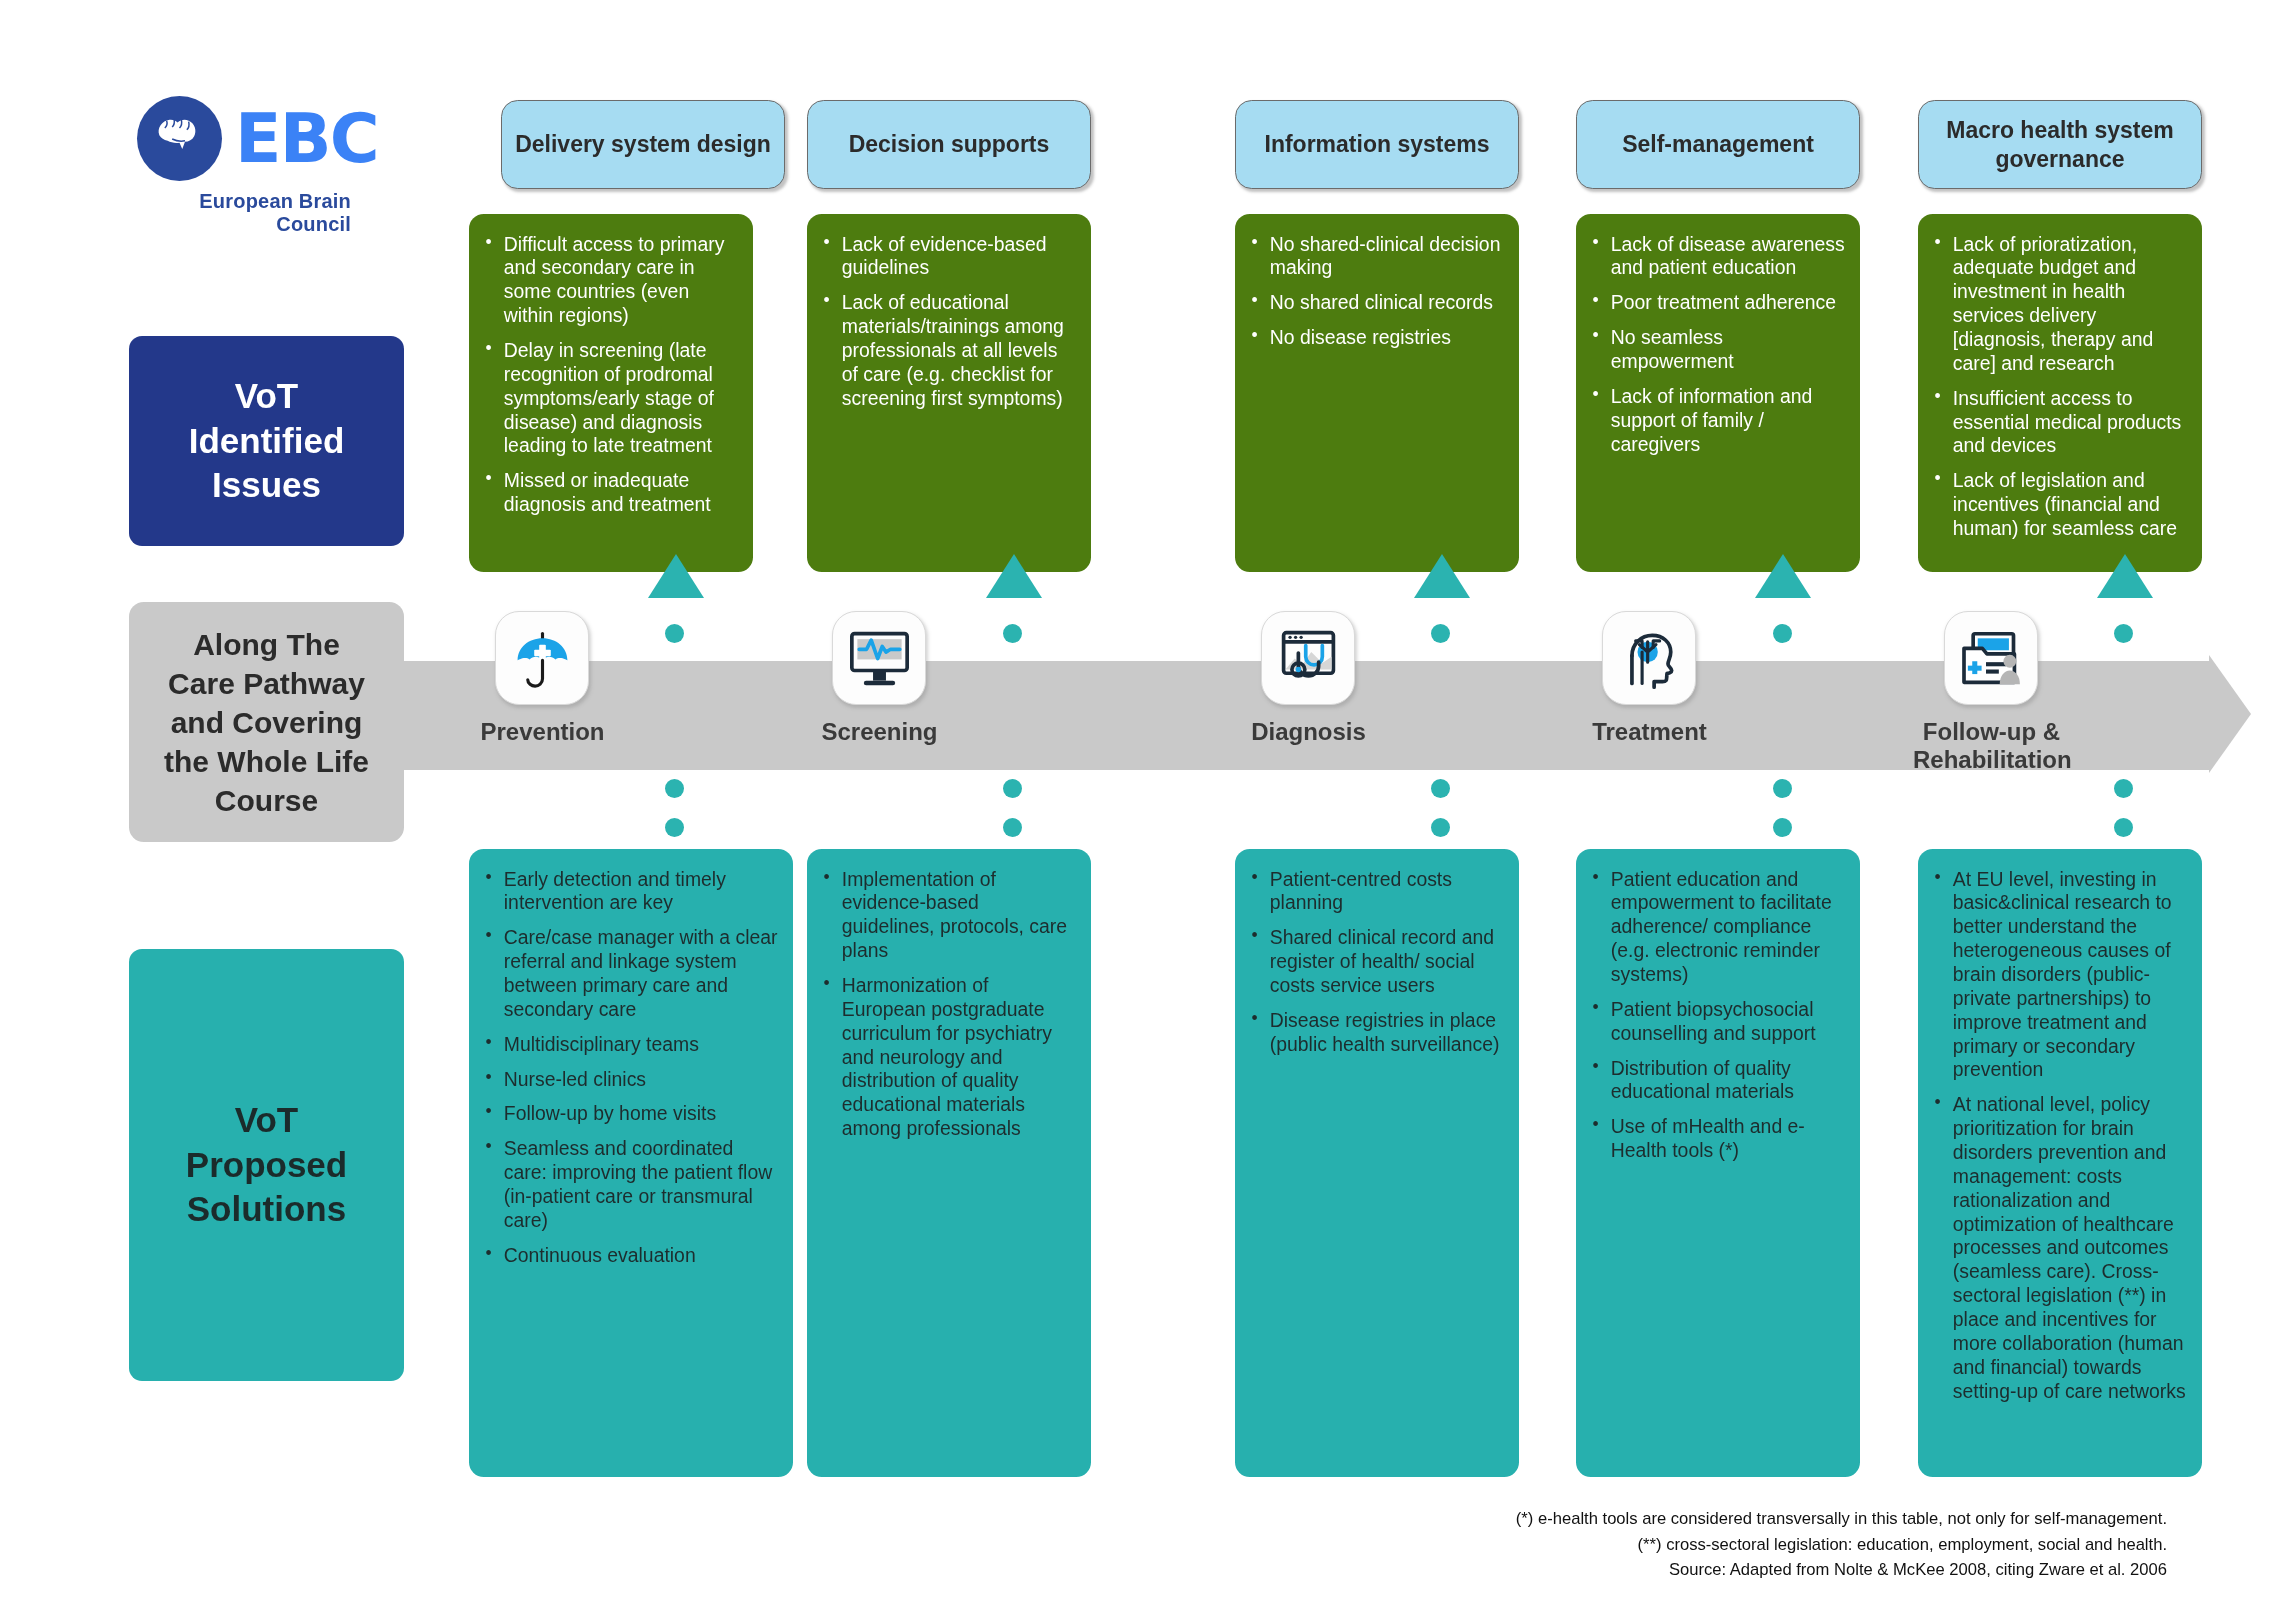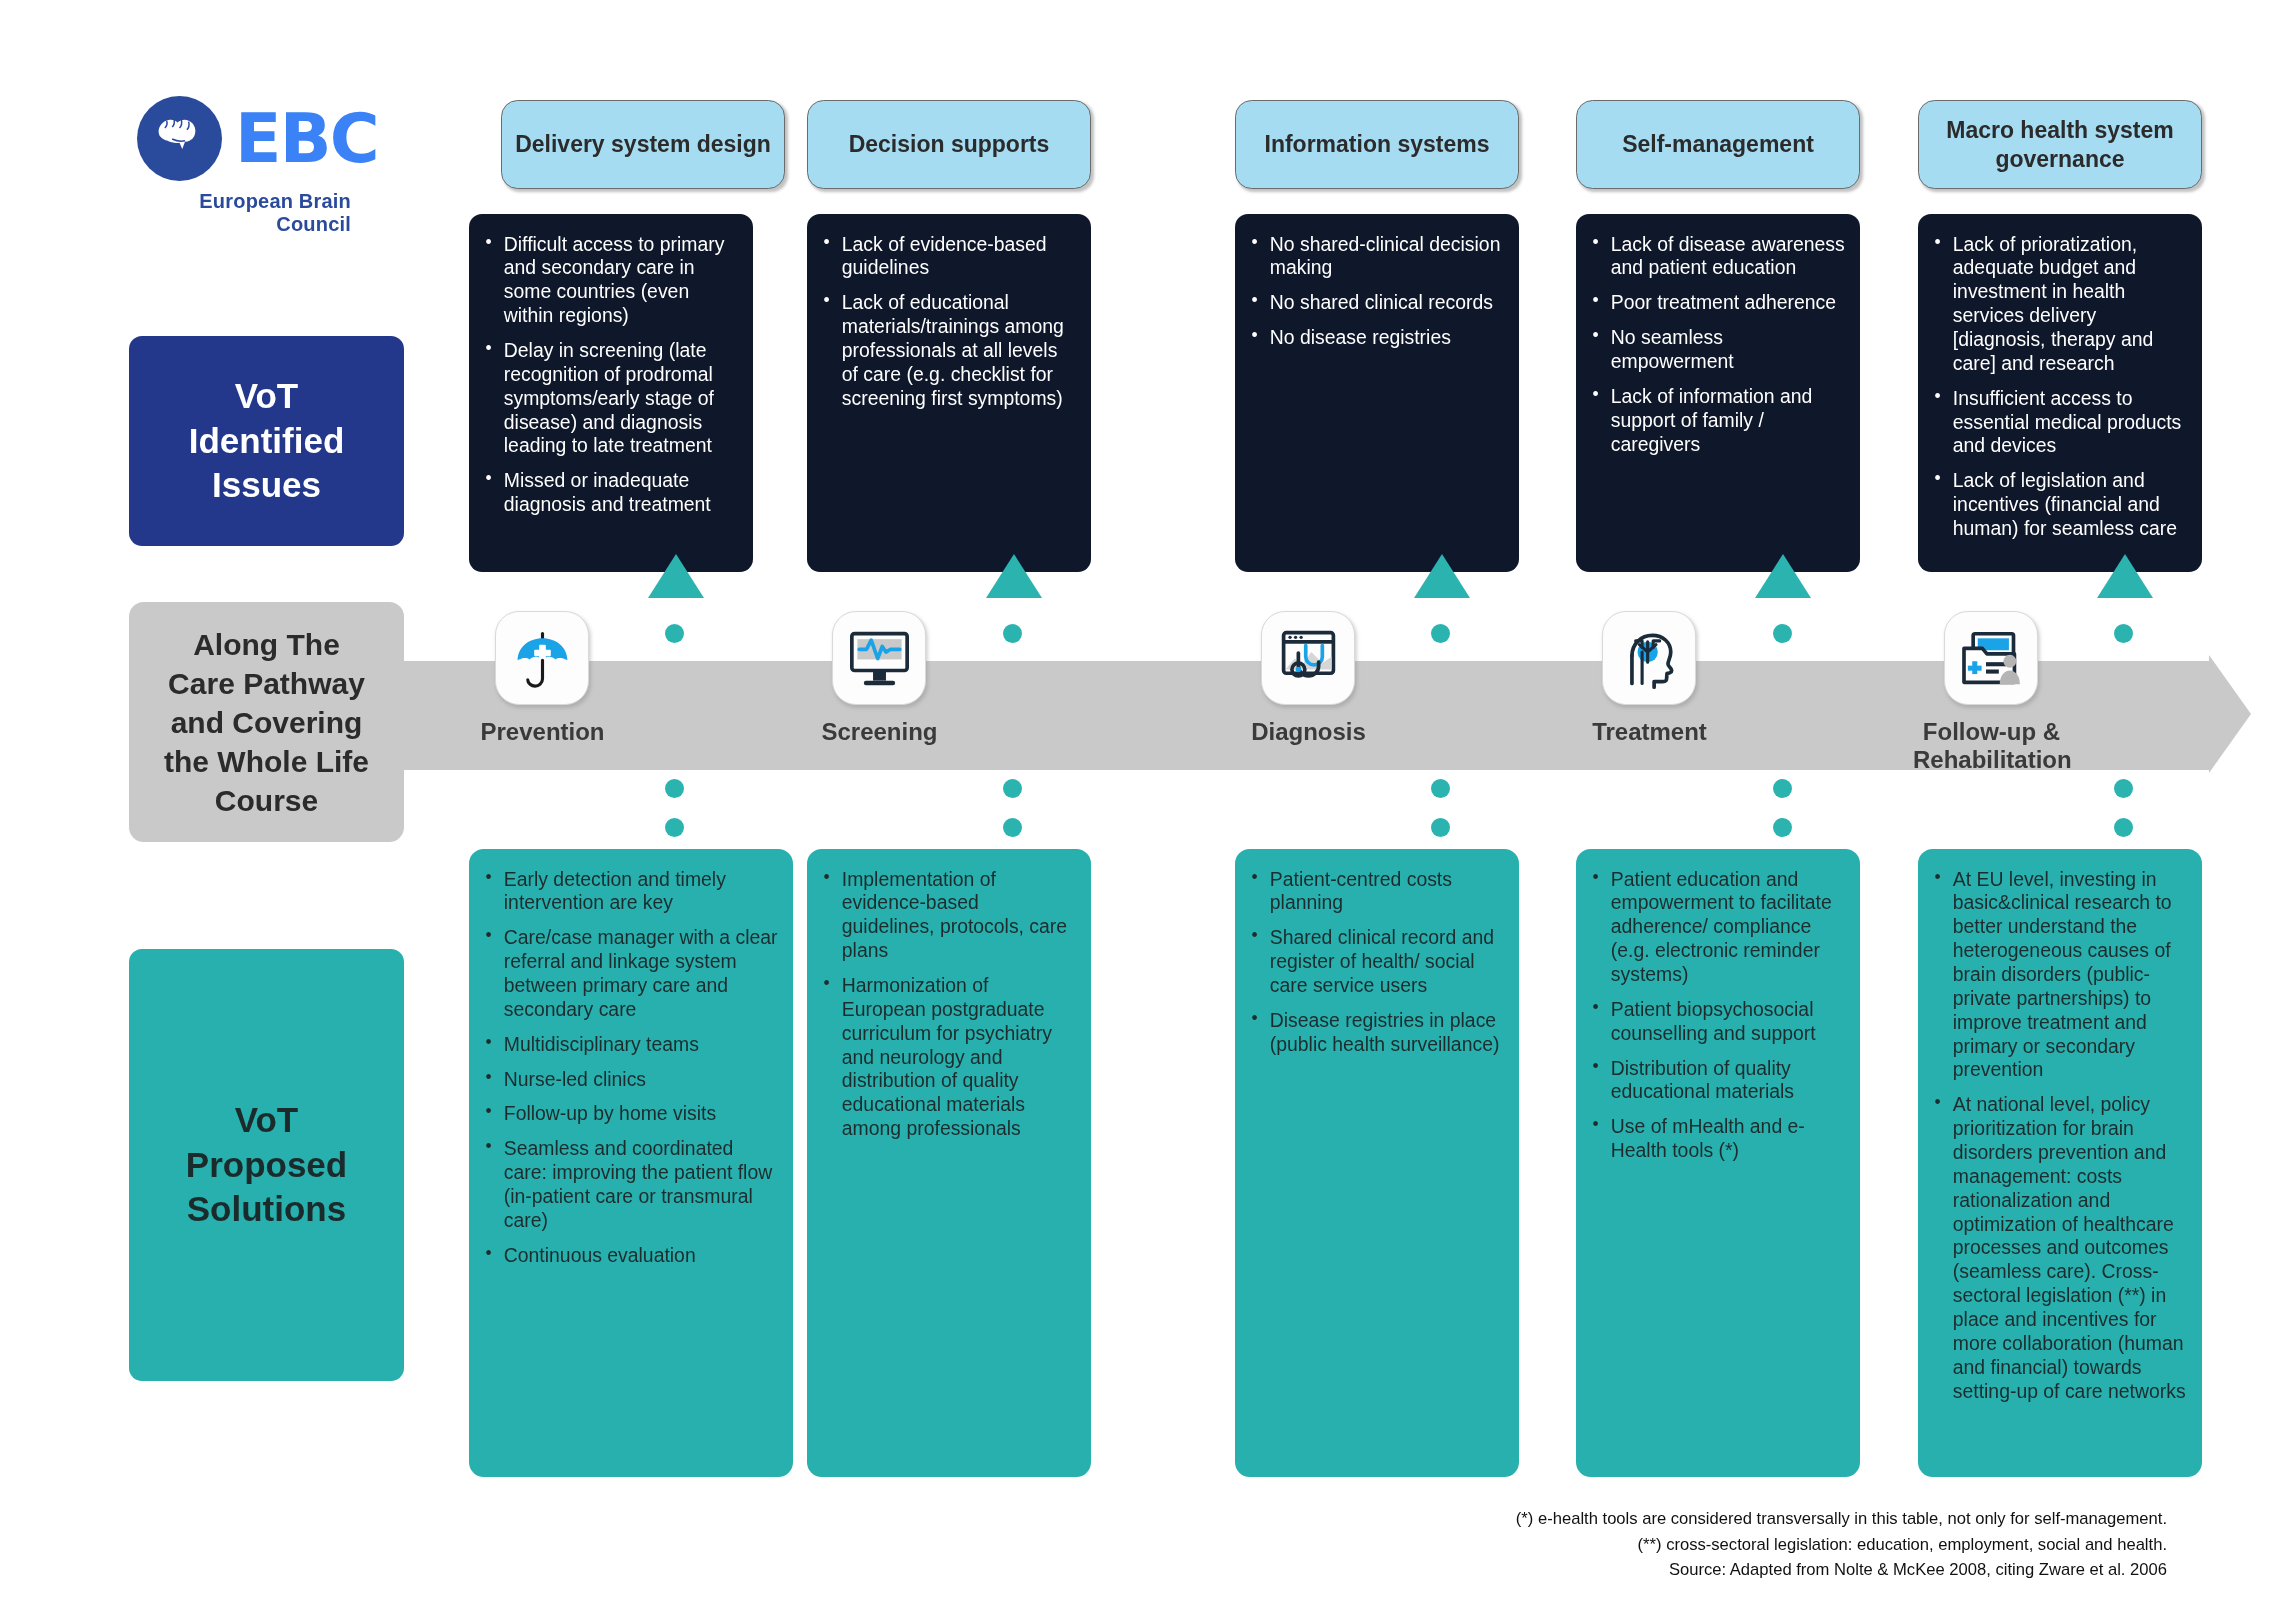--- a/index.html
+++ b/index.html
@@ -53,21 +53,21 @@
   }
   .side-issues { background: #23388a; color: #ffffff; }
   .side-solutions { background: #27b0ae; color: #1b2b2b; }
 
   
   .card {
     position: absolute;
     border-radius: 14.8px;
     padding: 18.5px 14.8px 14.8px 14.8px;
   }
-  .card-issues { background: #0f172a; color: #ffffff; border-radius: 13px; }
+  .card-issues { background: #4d7c0f; color: #ffffff; }
   .card-solutions { background: #27b0ae; color: #1d2d2e; }
   .card ul { list-style: none; }
   .card li {
     position: relative;
     padding-left: 20px;
     margin-bottom: 11px;
     font-size: 19.4px;
     line-height: 1.23;
   }
   .card li:last-child { margin-bottom: 0; }
@@ -365,21 +365,21 @@
   <div class="card card-solutions" style="left:807px; top:849px; width:284px; height:628px;">
     <ul>
       <li>Implementation of evidence-based guidelines, protocols, care plans</li>
       <li>Harmonization of European postgraduate curriculum for psychiatry and neurology and distribution of quality educational materials among professionals</li>
     </ul>
   </div>
 
   <div class="card card-solutions" style="left:1235px; top:849px; width:284px; height:628px;">
     <ul>
       <li>Patient-centred costs planning</li>
-      <li>Shared clinical record and register of health/ social care service users</li>
+      <li>Shared clinical record and register of health/ social costs service users</li>
       <li>Disease registries in place (public health surveillance)</li>
     </ul>
   </div>
 
   <div class="card card-solutions" style="left:1576px; top:849px; width:284px; height:628px;">
     <ul>
       <li>Patient education and empowerment to facilitate adherence/ compliance (e.g. electronic reminder systems)</li>
       <li>Patient biopsychosocial counselling and support</li>
       <li>Distribution of quality educational materials</li>
       <li>Use of mHealth and e-Health tools (*)</li>

